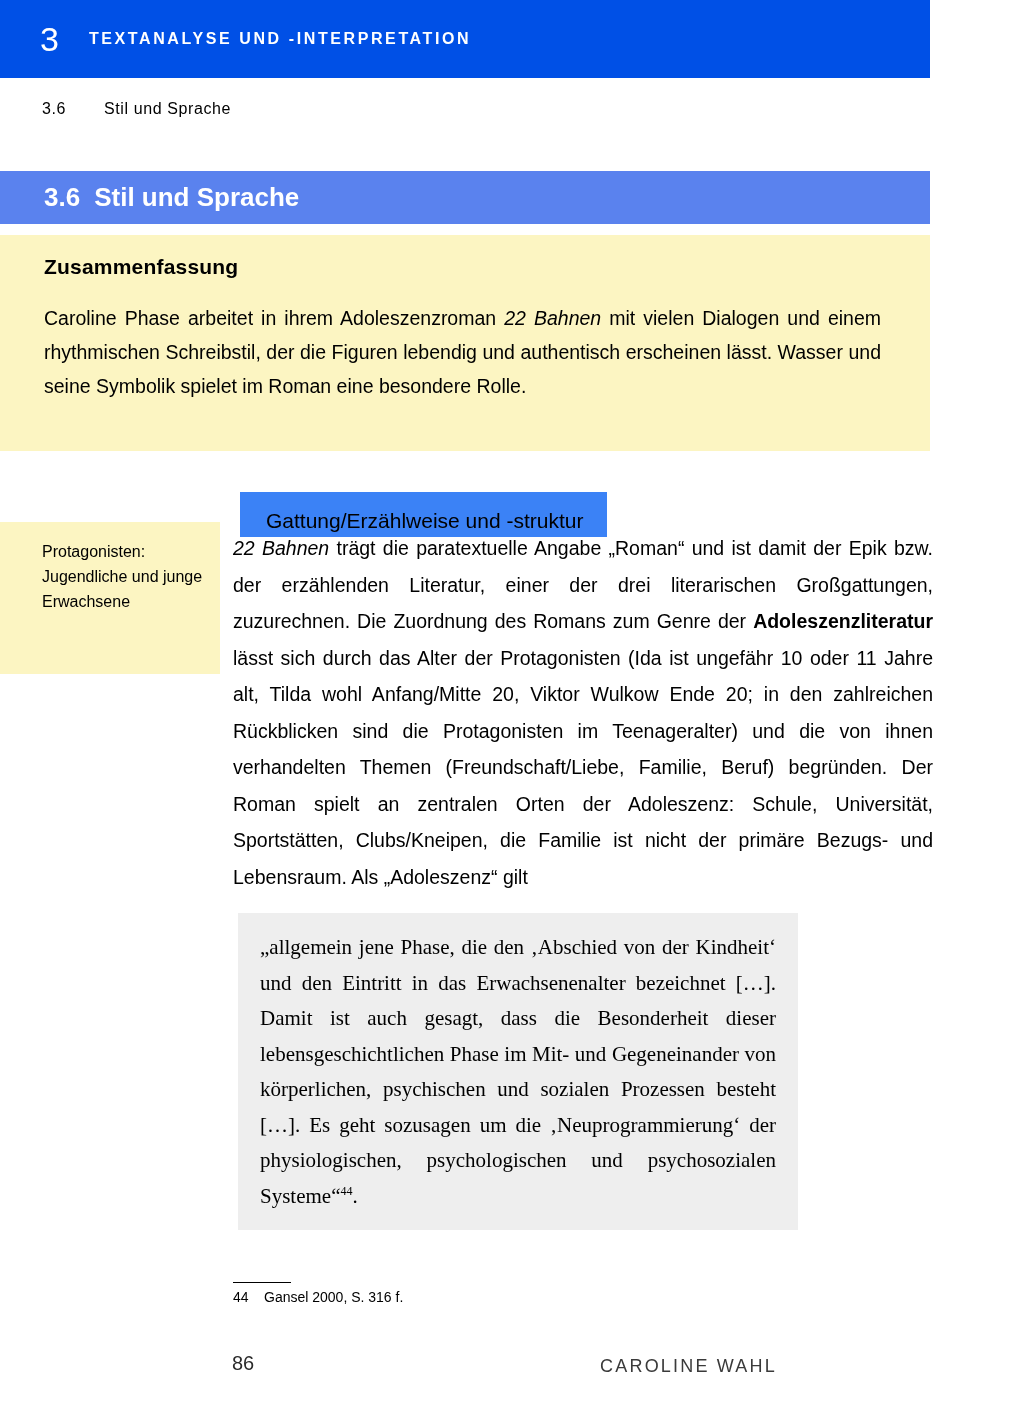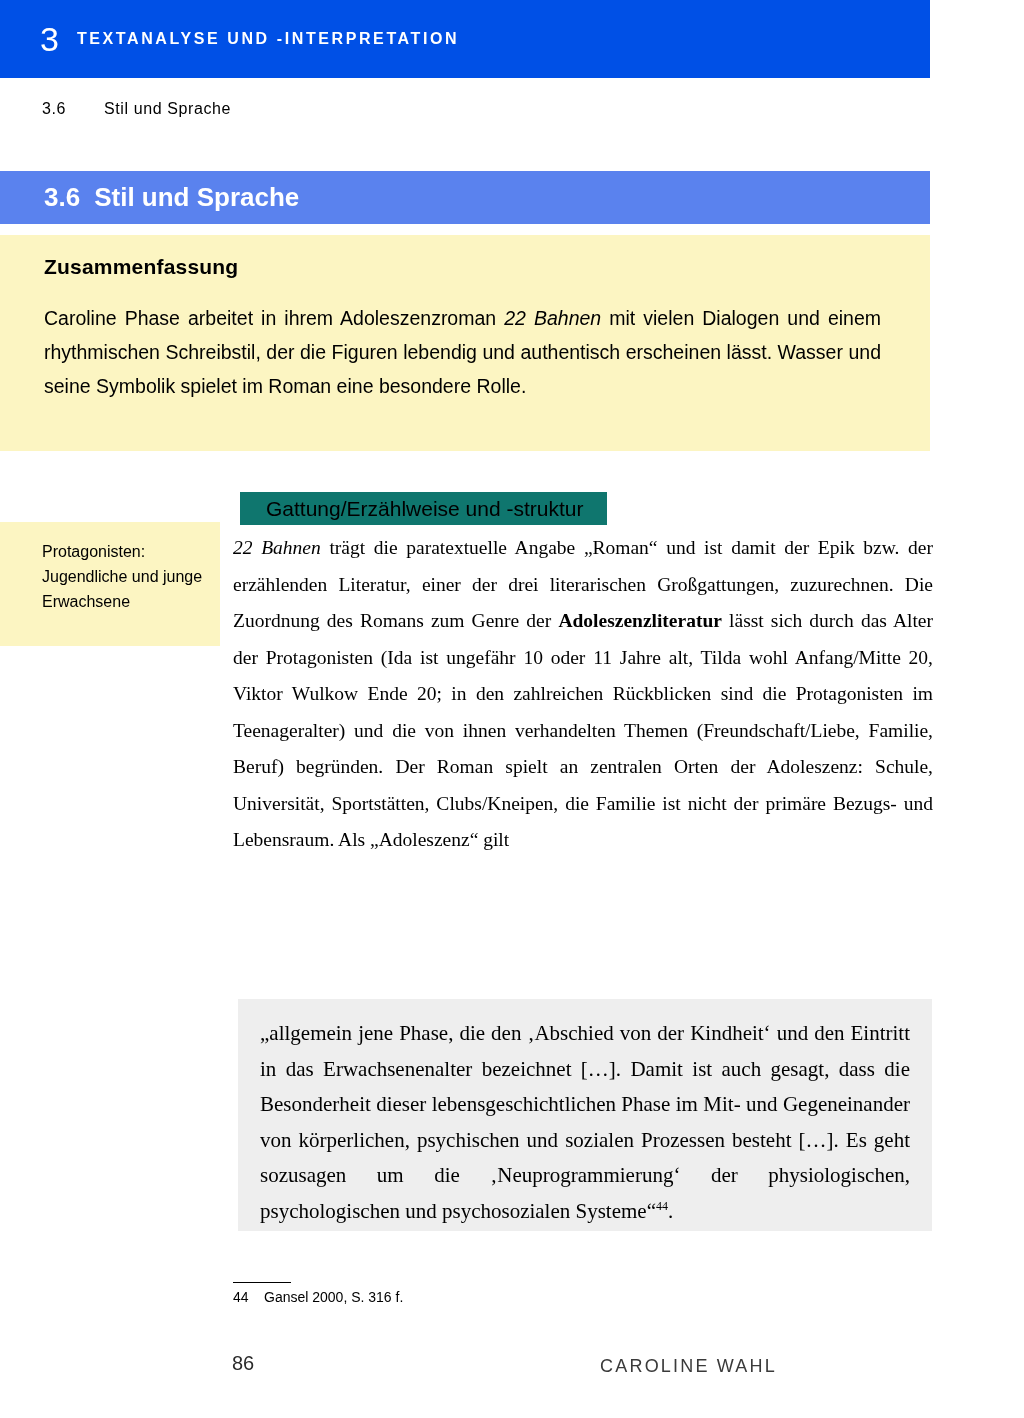--- a/index.html
+++ b/index.html
@@ -32,21 +32,21 @@
     font-size: 34px;
     font-weight: 400;
     margin-left: 40px;
     line-height: 1;
   }
   .chapter-title {
     color: #ffffff;
     font-size: 16px;
     font-weight: 700;
     letter-spacing: 2.6px;
-    margin-left: 18px;
+    margin-left: 30px;
     line-height: 1;
   }
 
   
   .running-head {
     position: absolute;
     left: 42px;
     top: 100px;
     font-size: 16px;
     letter-spacing: 0.6px;
@@ -104,70 +104,69 @@
     padding-right: 5px;
   }
   .summary-text i { font-style: italic; }
 
   
   .margin-note {
     position: absolute;
     left: 0;
     top: 522px;
     width: 220px;
-    height: 124px;
+    height: 152px;
     background: #fcf5c2;
     box-sizing: border-box;
     padding: 17px 14px 0 42px;
     font-size: 16px;
     line-height: 25px;
   }
 
   
   .subhead-bar {
     position: absolute;
     left: 240px;
     top: 492px;
-    background: #0f766e;
+    background: #3b82f6;
     height: 33px;
-    padding: 0 24px 0 26px;
+    padding: 12px 24px 0 26px;
     display: flex;
     align-items: center;
     font-size: 21px;
     font-weight: 400;
     color: #000;
   }
 
   
   .body-col {
     position: absolute;
     left: 233px;
     top: 530px;
     width: 700px;
   }
   .body-par {
     font-size: 19.5px;
     line-height: 36.5px;
     text-align: justify;
     margin: 0;
     text-justify: inter-word;
-    font-family: Liberation Serif, serif;
   }
   .body-par i { font-style: italic; }
   .body-par b { font-weight: 700; }
 
   
   .quote-box {
     position: absolute;
     left: 238px;
-    top: 999px;
-    width: 694px;
+    top: 913px;
+    width: 560px;
     box-sizing: border-box;
     background: #eeeeee;
-    padding: 17px 22px 2px 22px;
+    padding: 17px 22px 16px 22px;
   }
   .quote-text {
     font-family: "Liberation Serif", serif;
     font-size: 21px;
     line-height: 35.5px;
     text-align: justify;
     margin: 0;
   }
   .quote-text sup {
     font-size: 12px;

